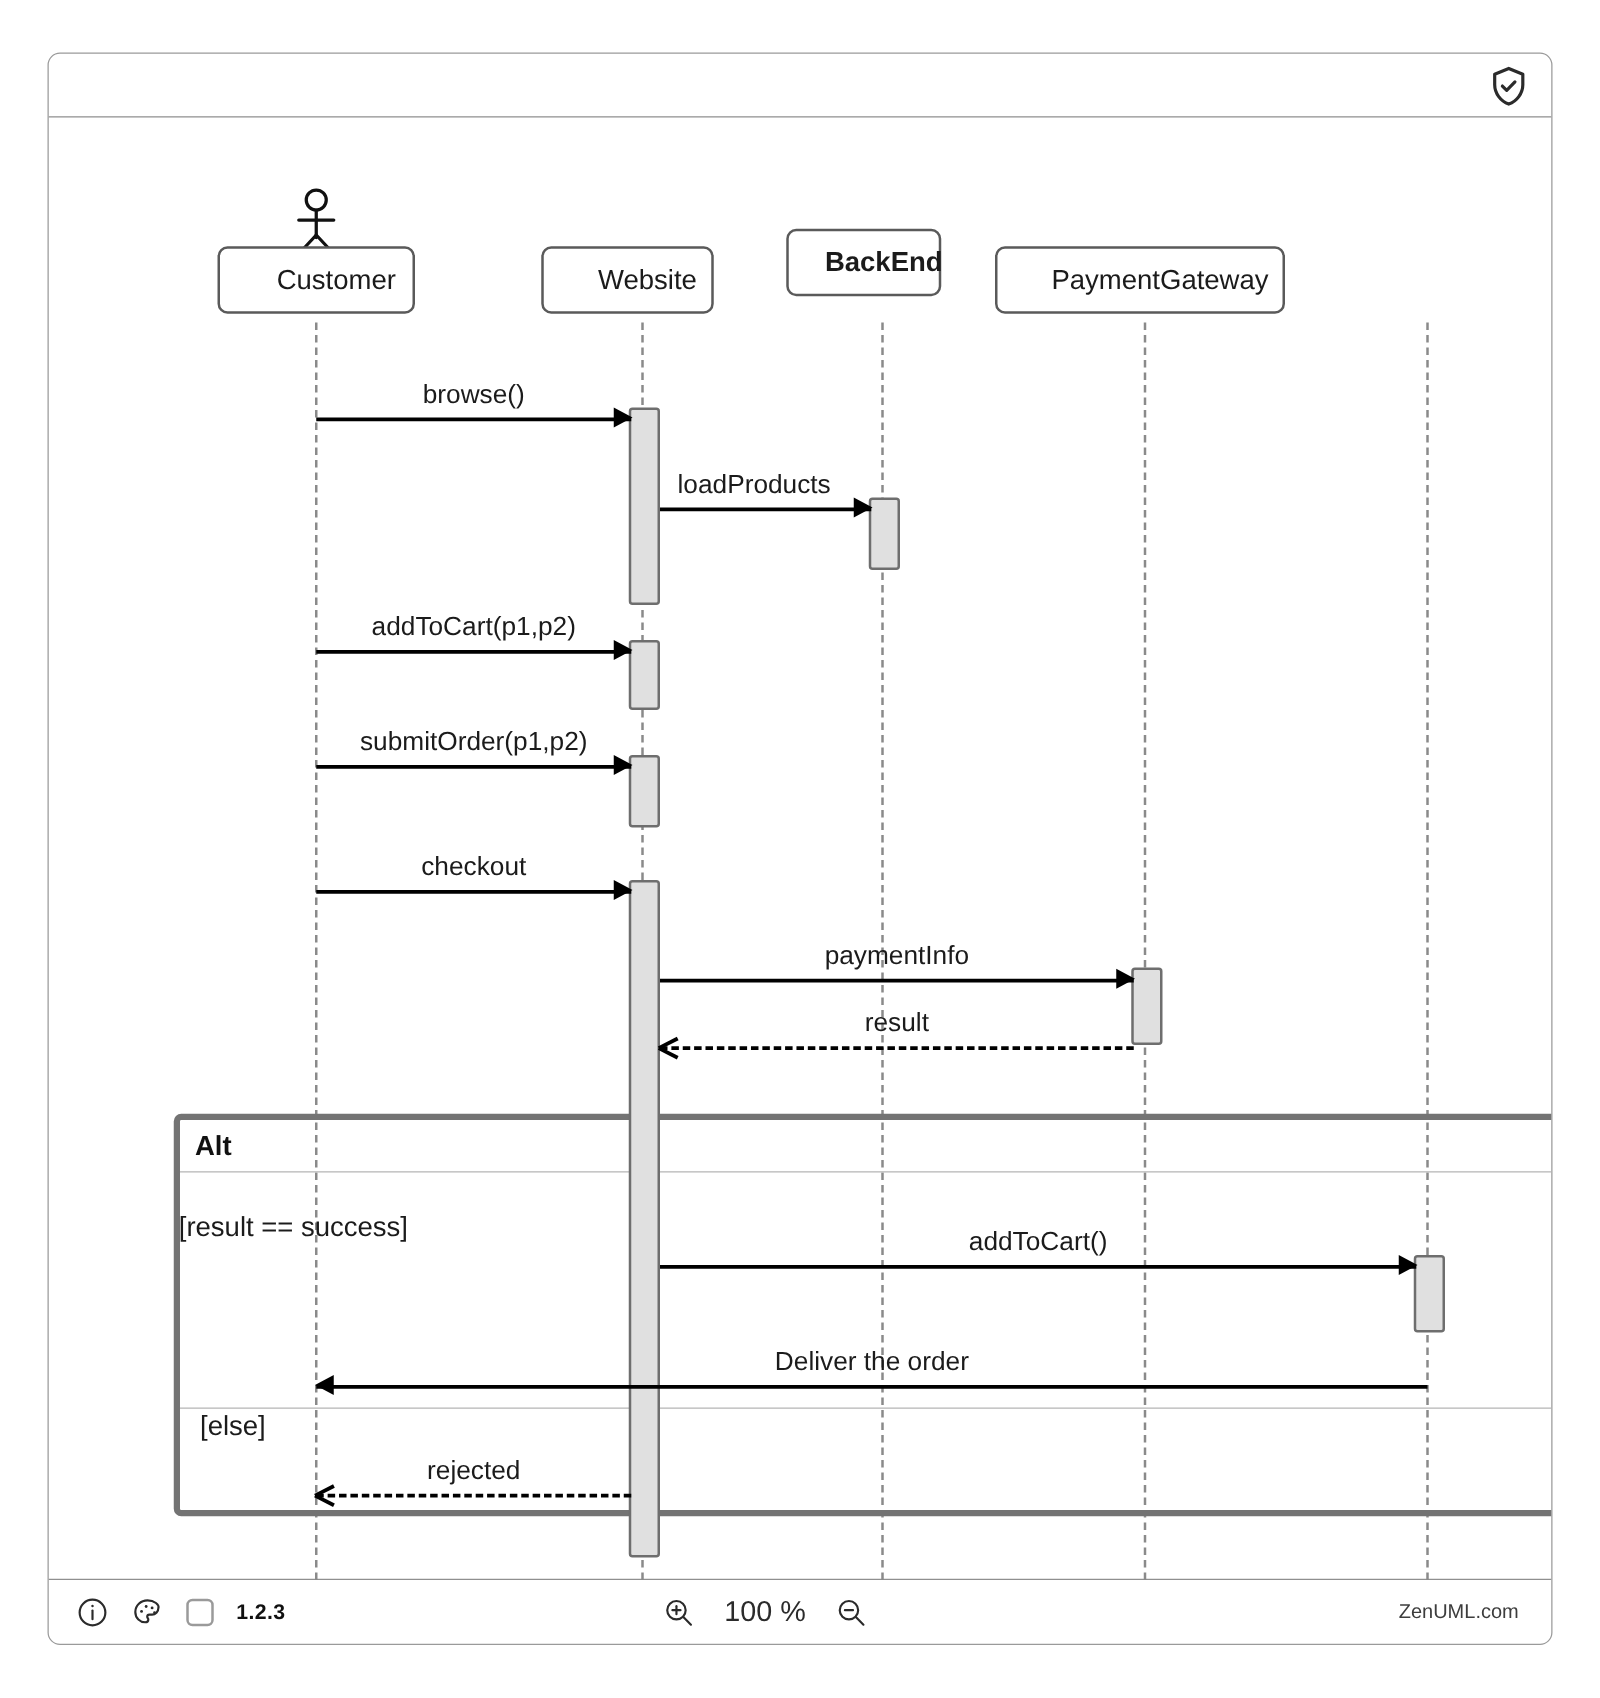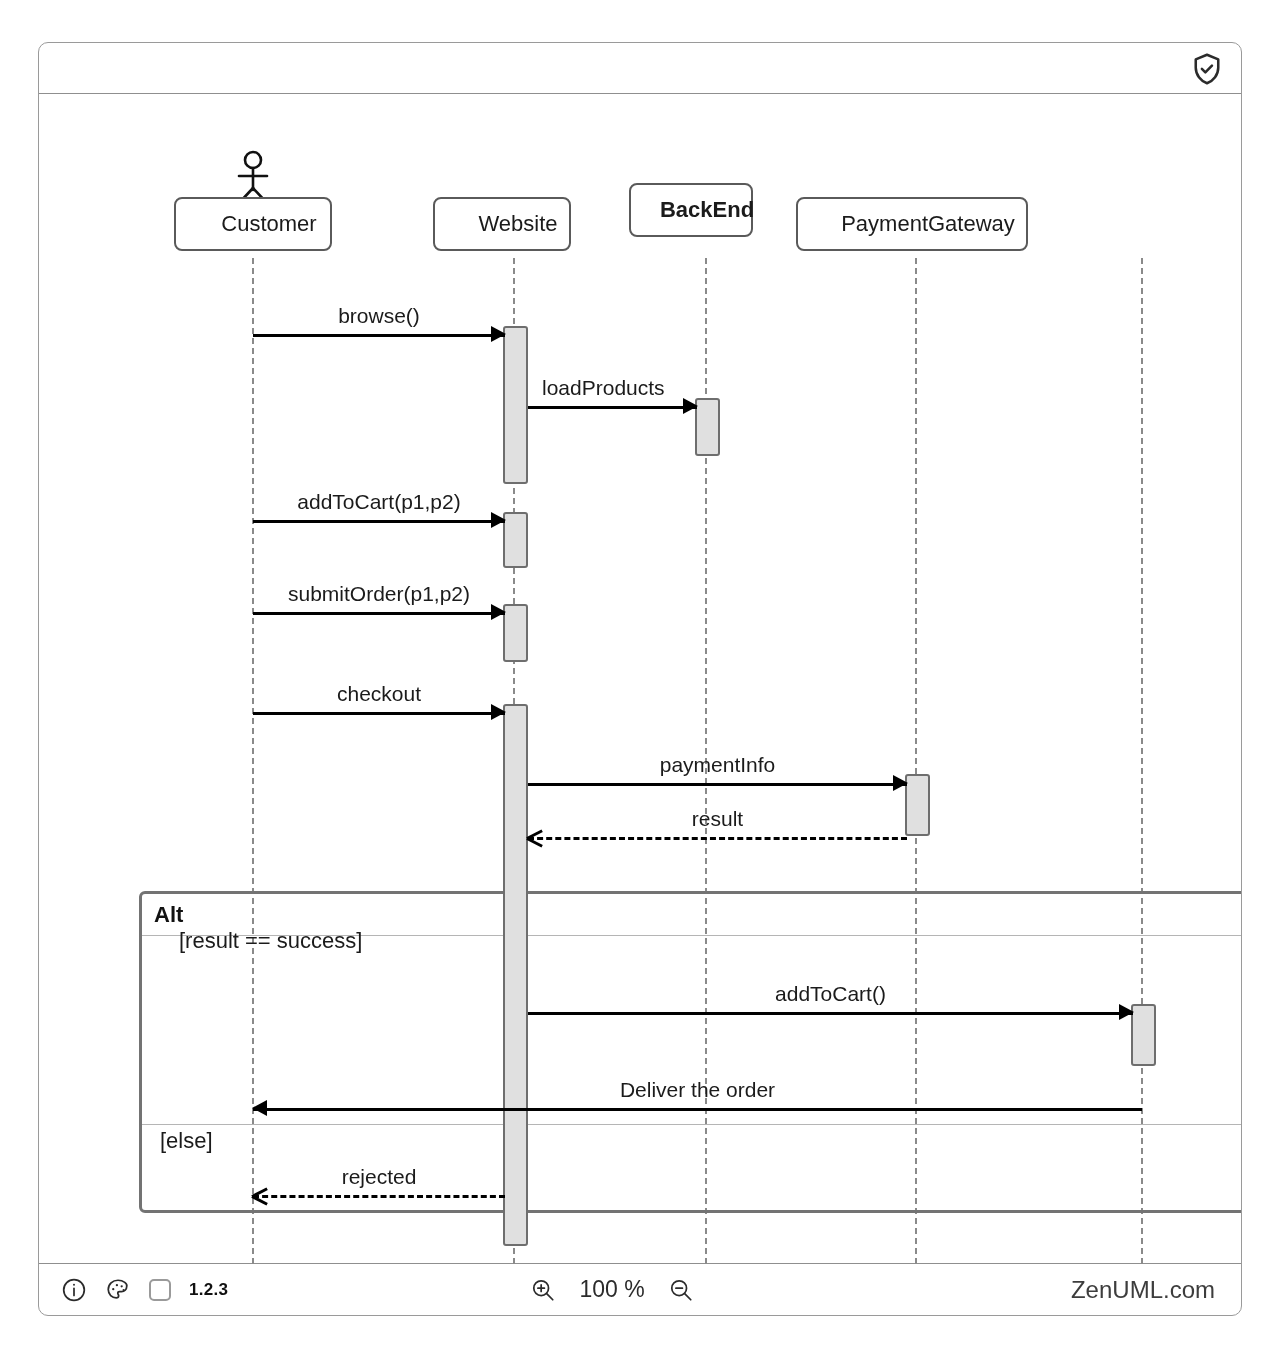--- a/index.html
+++ b/index.html
@@ -162,21 +162,21 @@
   }
   .msg .label.left-align {
     text-align: center;
     left: 14px;
     width: auto;
   }
 
   
   .fragment {
     position: absolute;
-    border: 3px solid #737373;
+    border: 5px solid #737373;
     border-radius: 6px;
     background: transparent;
     z-index: 2;
     padding-left: 44px;
   }
   .fragment-header {
     position: absolute;
     left: 0; top: 0;
     width: 100%;
     height: 42px;
@@ -228,21 +228,21 @@
     margin: 0 auto;
     width: 220px;
     display: flex;
     align-items: center;
     justify-content: flex-start;
     gap: 14px;
   }
   .footer-right {
     position: absolute;
     right: 26px;
-    font-size: 24px;
+    font-size: 16px;
     color: #3d3d3d;
   }
   .tb-icon {
     width: 26px; height: 26px;
     color: #2b2b2b;
     display: block;
   }
   .tb-icon svg { display: block; width: 100%; height: 100%; }
   .checkbox {
     width: 22px; height: 22px;
@@ -309,21 +309,21 @@
       <div class="participant" style="left:757px; top:103px; width:232px;">
         <span>PaymentGateway</span>
       </div>
 
       <div class="fragment" style="left:100px; top:797px; width:1122px; height:322px;">
         <div class="fragment-header">
           <span>Alt</span>
         </div>
         <div class="fragment-divider" style="top:230px;"></div>
       </div>
-      <div class="fragment-cond" style="left:104px; top:834px;margin-left:36px;">
+      <div class="fragment-cond" style="left:104px; top:875px;">
         <span>[result == success]</span>
       </div>
       <div class="fragment-cond" style="left:104px; top:1034px;margin-left:17px;">
         <span>[else]</span>
       </div>
 
       <div class="activation" style="left:464px;  top:232px; height:158px;"></div>
       <div class="activation" style="left:656px;  top:304px; height:58px;"></div>
       <div class="activation" style="left:464px;  top:418px; height:56px;"></div>
       <div class="activation" style="left:464px;  top:510px; height:58px;"></div>

